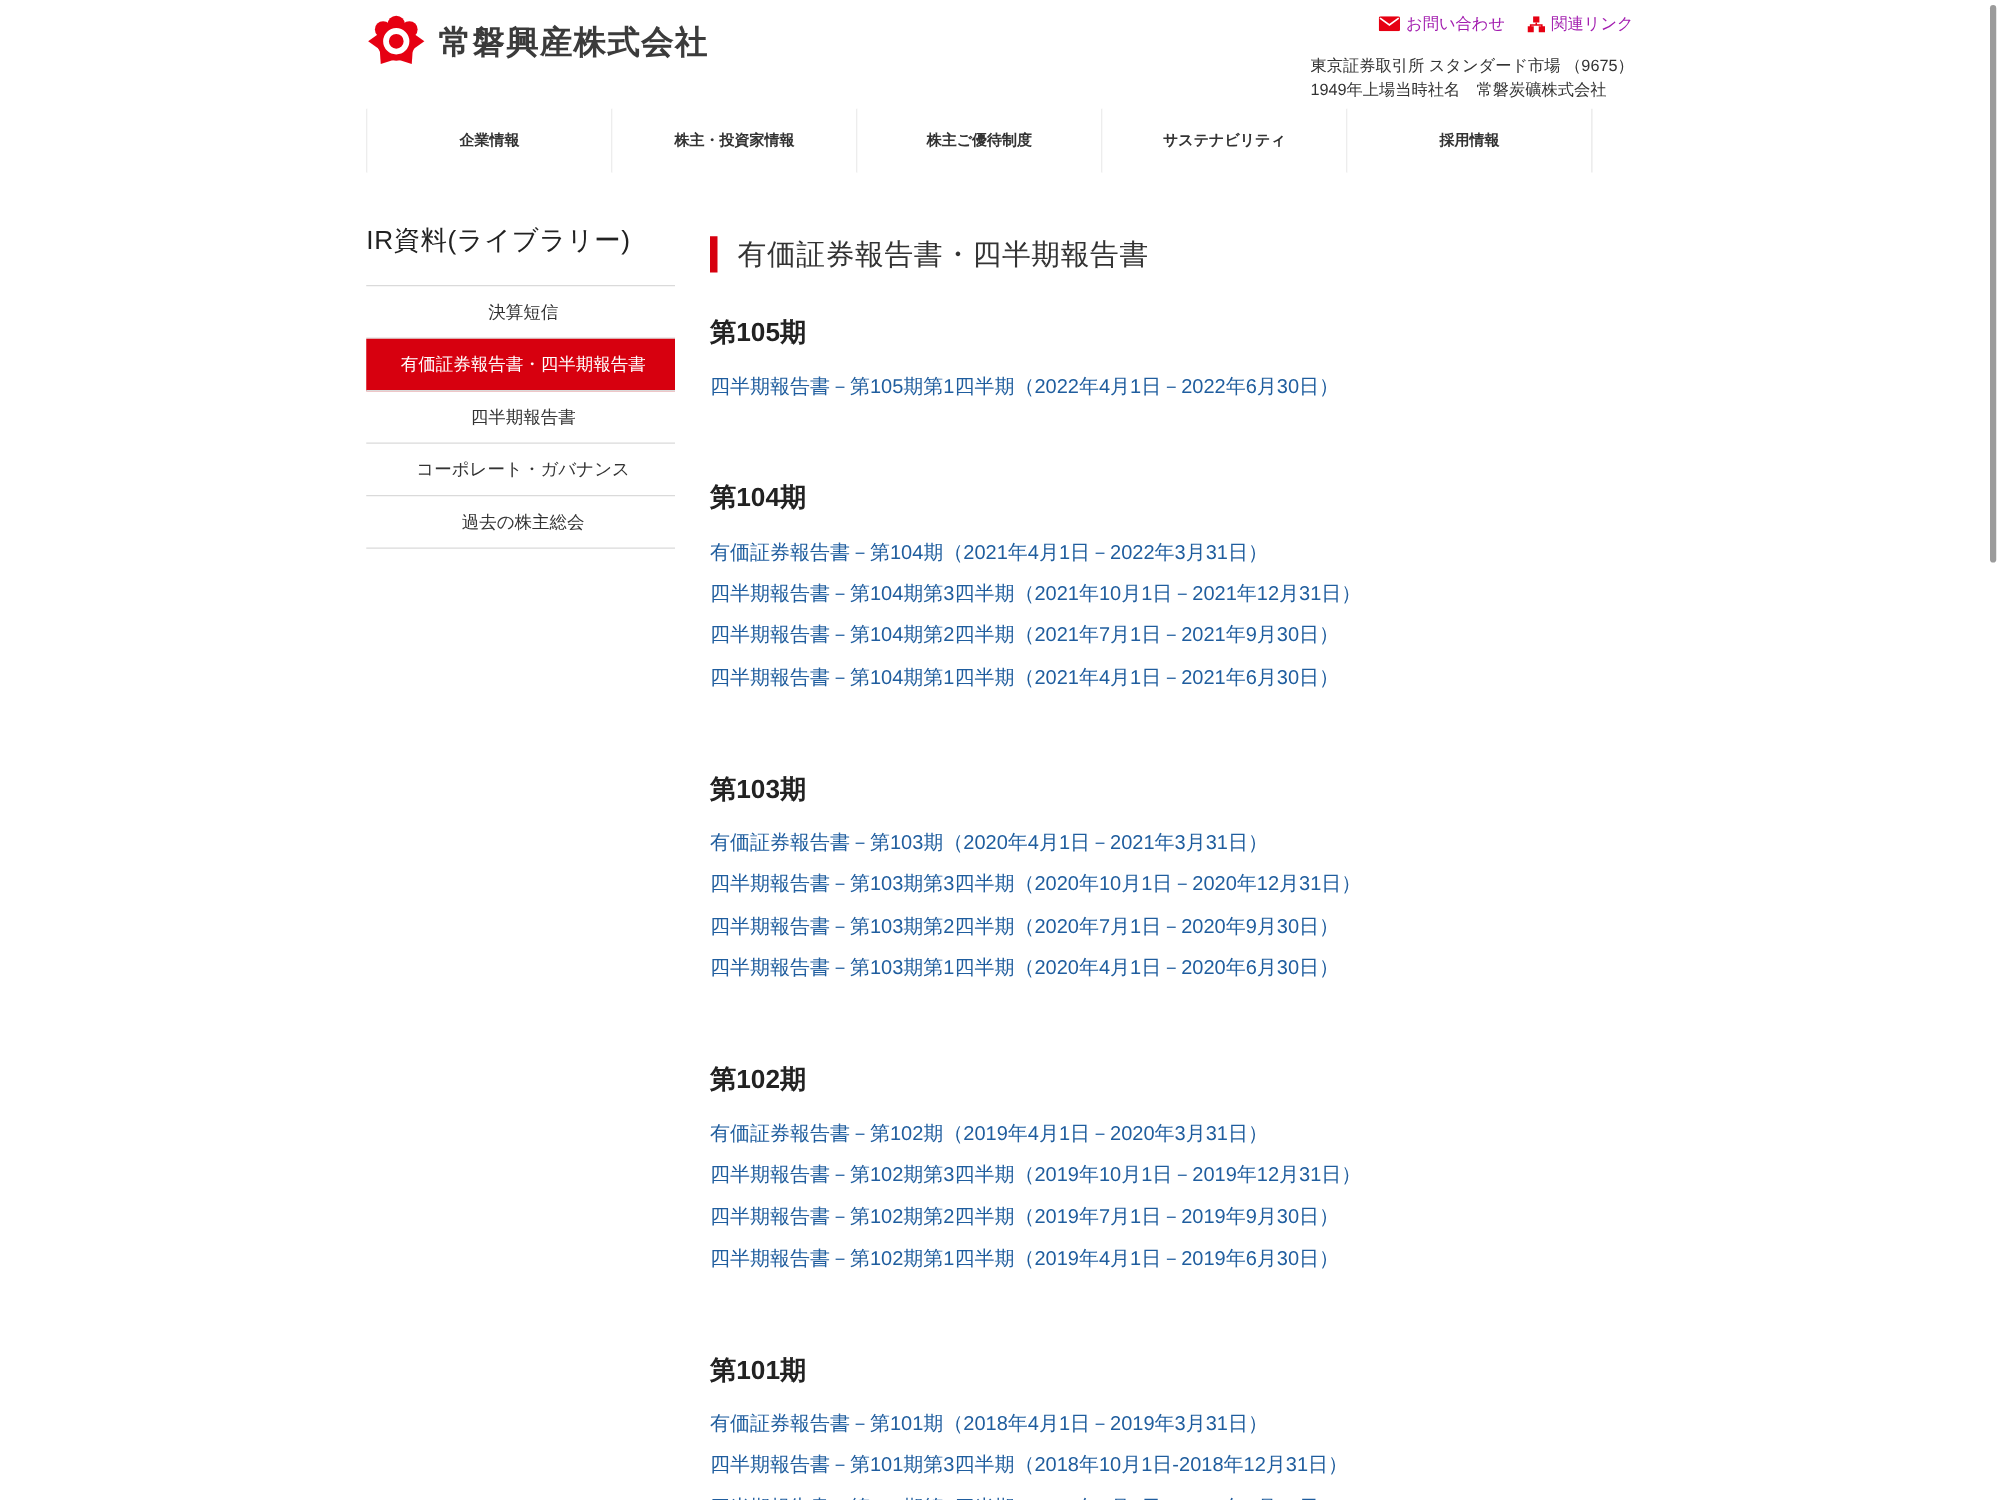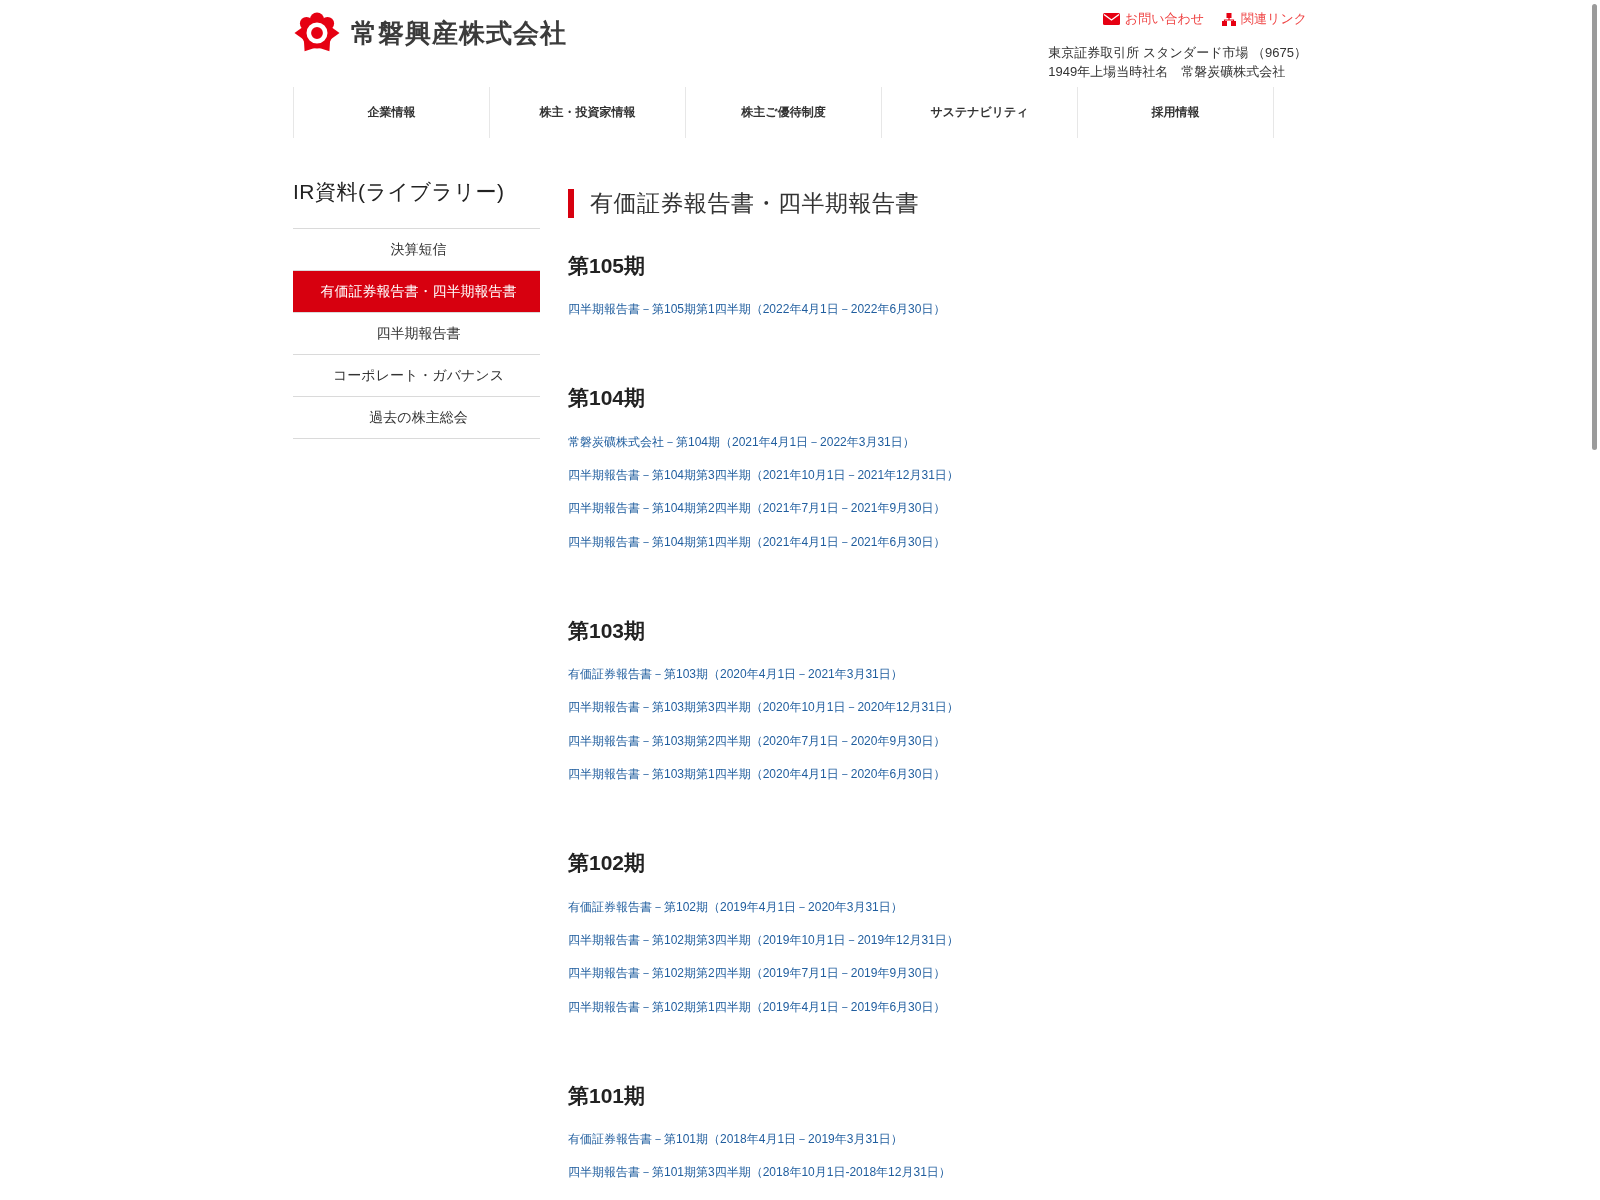--- a/index.html
+++ b/index.html
@@ -23,21 +23,21 @@
   .brand { display:flex; align-items:center; gap:10px; }
   .brand-logo { width:48px; height:50px; display:inline-block; }
   .brand-name {
     font-size:26px; font-weight:bold; color:#3b3b3b; letter-spacing:1px;
   }
   .header-right { text-align:left; padding-top:2px; }
   .utility-links {
     display:flex; justify-content:flex-end; gap:18px; align-items:center;
     font-size:13px; margin-bottom:15px;
   }
-  .utility-links a { color:#ef4444; display:flex; align-items:center; gap:5px; }
+  .utility-links a { color:#a21caf; display:flex; align-items:center; gap:5px; }
   .uicon { display:inline-block; line-height:0; }
   .stock-info { font-size:13px; color:#333; line-height:19px; text-align:left; }
 
   
   .global-nav {
     display:flex; height:51px; border-left:1px solid #e7e7e7;
   }
   .nav-item {
     width:196px; text-align:center; line-height:51px;
     font-size:12px; font-weight:bold; color:#333;
@@ -63,21 +63,21 @@
 
   .main { margin-left:28px; padding-top:10px; width:739px; }
   .page-title-row { display:flex; align-items:center; gap:16px; }
   .accent-bar { width:6px; height:29px; background:#d7000f; flex:none; }
   .page-title { font-size:23px; font-weight:normal; color:#333; letter-spacing:0.5px; }
 
   .period { margin-top:58px; }
   .period:first-of-type { margin-top:33px; }
   .period-heading { font-size:21px; font-weight:bold; color:#222; margin-bottom:13px; }
   .doc-link {
-    display:block; font-size:12px; color:#1f5d9e; line-height:21px;
+    display:block; font-size:16px; color:#1f5d9e; line-height:21px;
     padding:6.2px 0;
   }
 
   
   .scrollbar-thumb {
     position:absolute; top:4px; right:3px; width:5px; height:446px;
     background:#9b9b9b; border-radius:3px;
   }
 </style>
 </head>
@@ -176,21 +176,21 @@
         <h1 class="page-title">有価証券報告書・四半期報告書</h1>
       </div>
 
       <section class="period">
         <h2 class="period-heading">第105期</h2>
         <a class="doc-link">四半期報告書－第105期第1四半期（2022年4月1日－2022年6月30日）</a>
       </section>
 
       <section class="period">
         <h2 class="period-heading">第104期</h2>
-        <a class="doc-link">常磐炭礦株式会社－第104期（2021年4月1日－2022年3月31日）</a>
+        <a class="doc-link">有価証券報告書－第104期（2021年4月1日－2022年3月31日）</a>
         <a class="doc-link">四半期報告書－第104期第3四半期（2021年10月1日－2021年12月31日）</a>
         <a class="doc-link">四半期報告書－第104期第2四半期（2021年7月1日－2021年9月30日）</a>
         <a class="doc-link">四半期報告書－第104期第1四半期（2021年4月1日－2021年6月30日）</a>
       </section>
 
       <section class="period">
         <h2 class="period-heading">第103期</h2>
         <a class="doc-link">有価証券報告書－第103期（2020年4月1日－2021年3月31日）</a>
         <a class="doc-link">四半期報告書－第103期第3四半期（2020年10月1日－2020年12月31日）</a>
         <a class="doc-link">四半期報告書－第103期第2四半期（2020年7月1日－2020年9月30日）</a>

